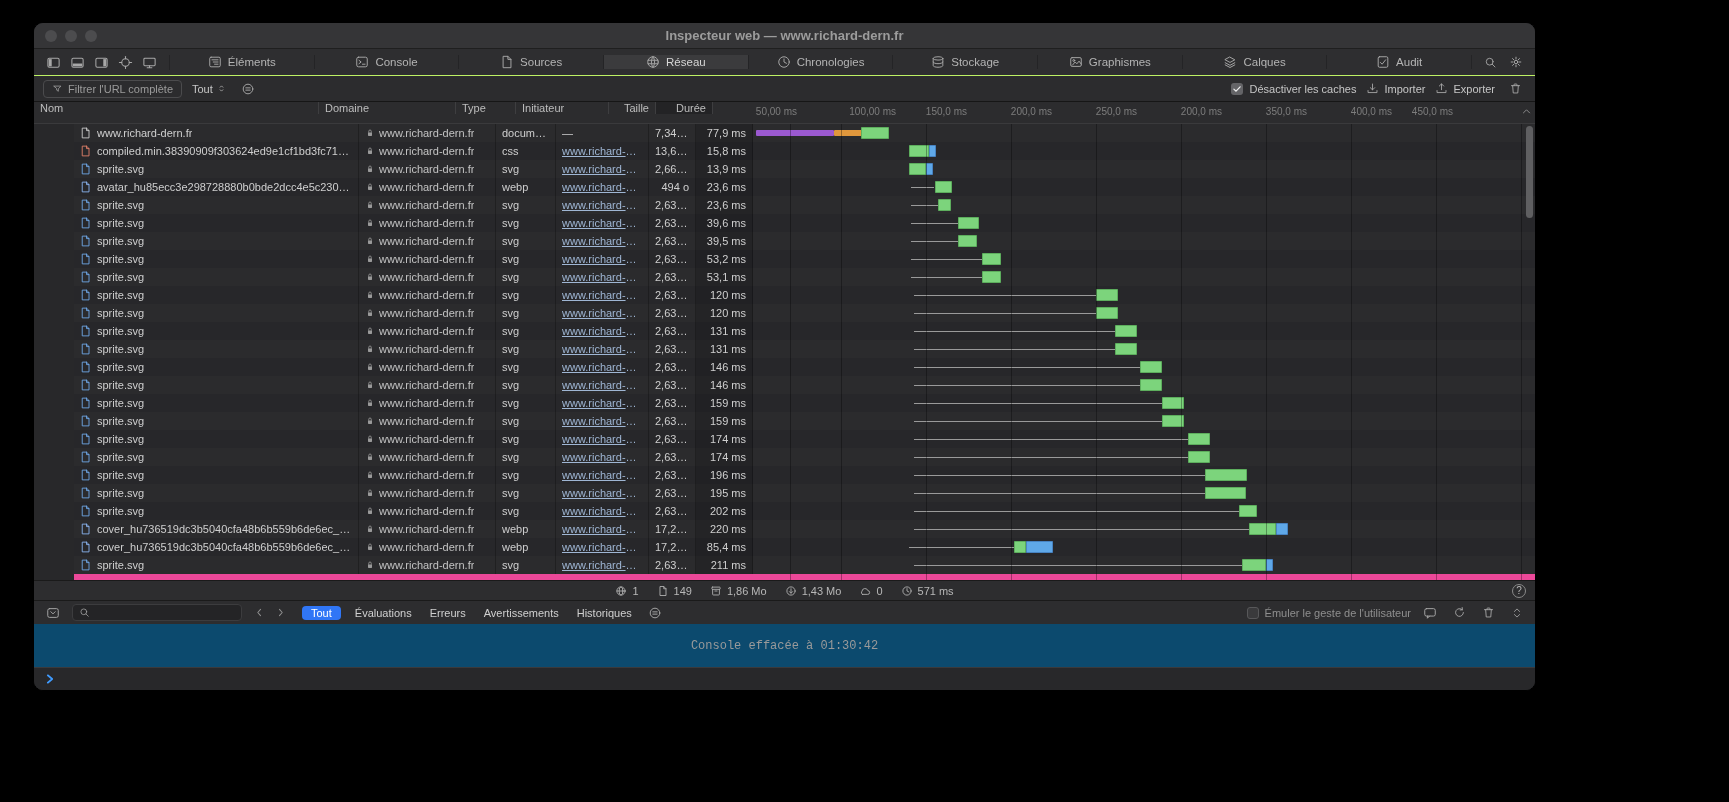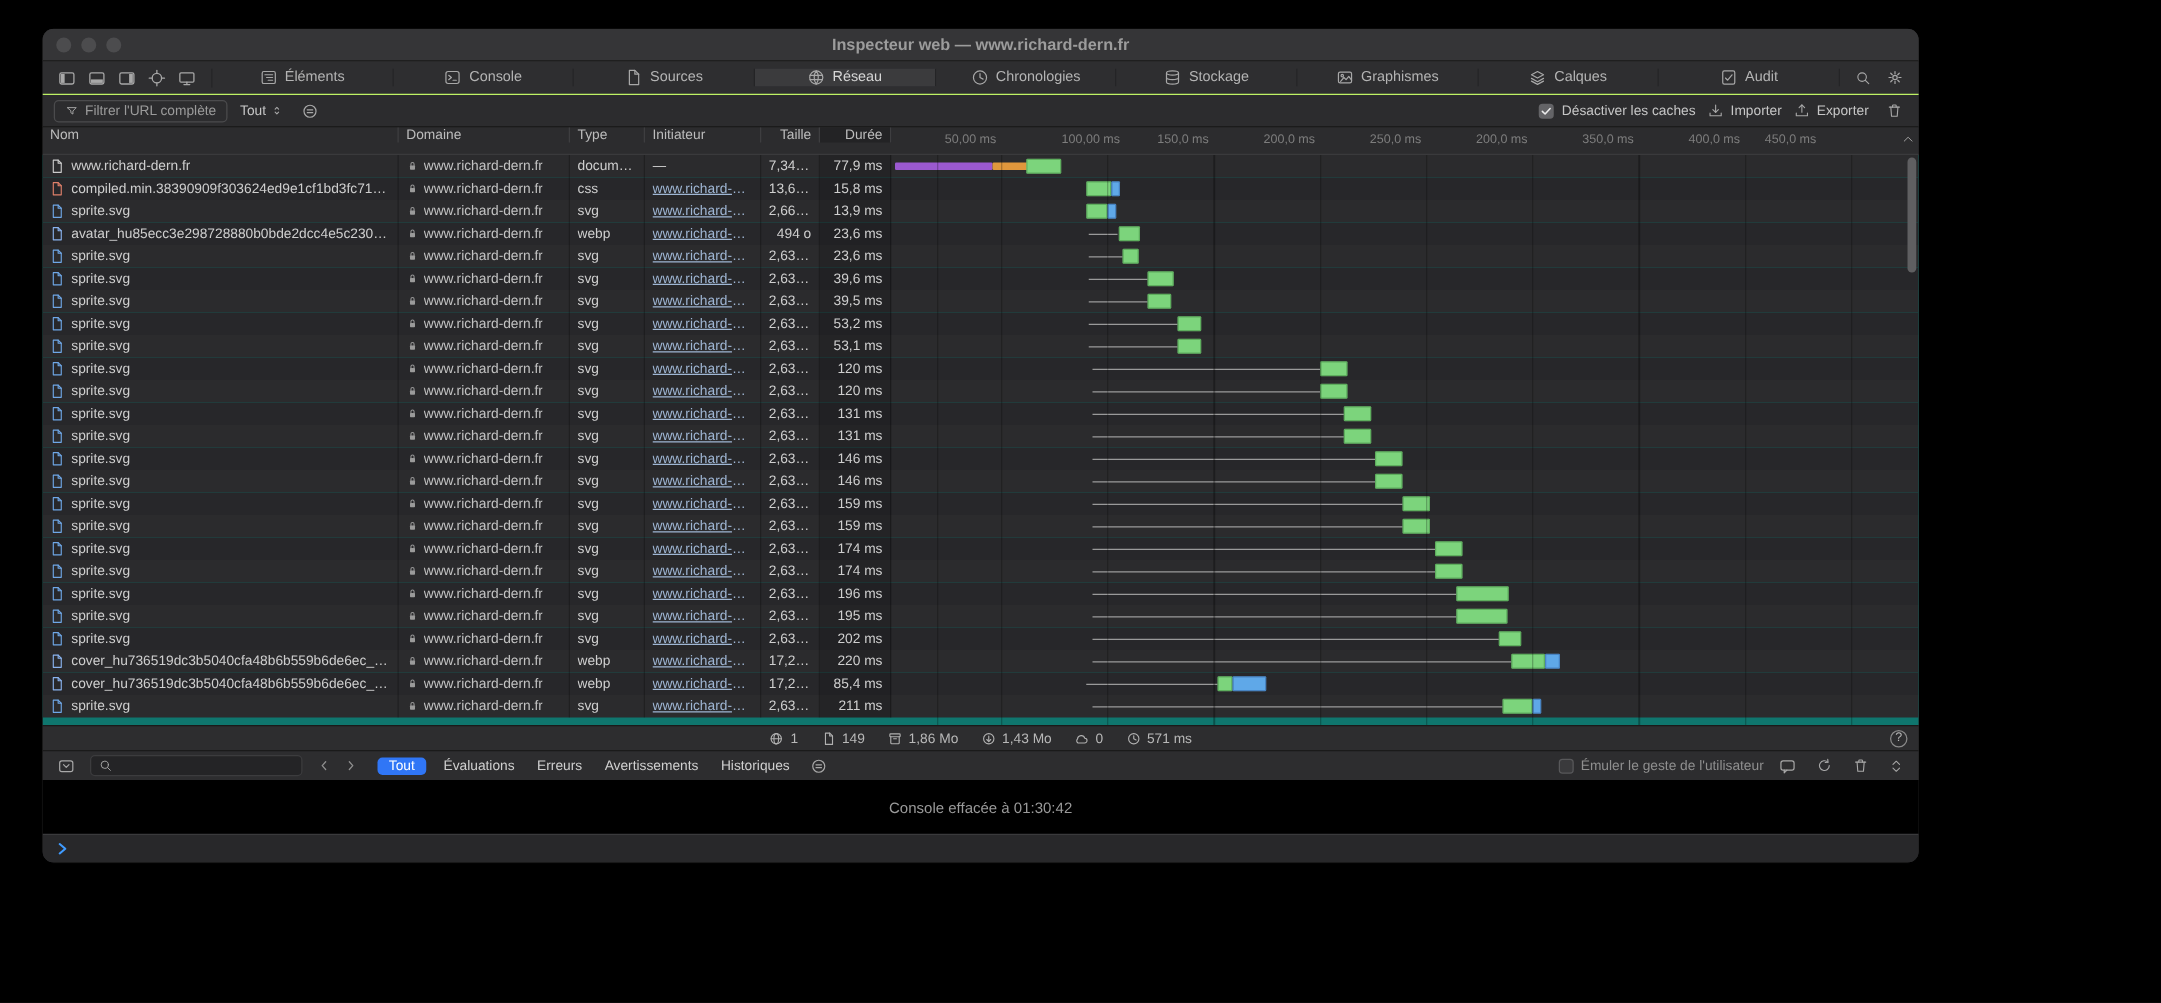--- a/index.html
+++ b/index.html
@@ -48,21 +48,21 @@
   
   .thead { height:22px; flex:0 0 22px; background:#2c2c2e; border-bottom:1px solid #3a3a3c;
     display:flex; align-items:flex-start; font-size:11px; color:#bdbdbd; }
   .th { display:flex; align-items:center; padding:0 6px; border-right:1px solid #3e3e40; }
   .th.right { justify-content:flex-end; }
   .th.dark { background:#232325; }
   .th-wf { flex:1; position:relative; }
   .tick { position:absolute; top:4px; width:72px; text-align:right; color:#7d7d7d; font-size:10px; }
   .wf-collapse { position:absolute; right:3px; top:4px; }
 
-  .tbody { flex:1; position:relative; background:#0f766e; overflow:hidden; }
+  .tbody { flex:1; position:relative; background:#ec4899; overflow:hidden;margin-left:40px; }
   .tr { display:flex; height:18px; align-items:stretch; font-size:11px; color:#cfcfcf; background:#2b2b2d; }
   .tr.alt { background:#27272a; }
   .td { display:flex; align-items:center; padding:0 6px; border-right:1px solid rgba(0,0,0,.25);
     overflow:hidden; white-space:nowrap; }
   .td .txt { overflow:hidden; text-overflow:ellipsis; white-space:nowrap; }
   .td.name { gap:5px; }
   .td.domain { gap:4px; color:#c3c3c3; }
   .td.right { justify-content:flex-end; }
   .td.dark { background:rgba(0,0,0,.14); }
   .link { color:#9fb6d4; text-decoration:underline; overflow:hidden; text-overflow:ellipsis; }
@@ -90,21 +90,21 @@
   
   .ctoolbar { height:24px; flex:0 0 24px; background:#2d2d2f; border-top:1px solid #1a1a1a;
     display:flex; align-items:center; gap:8px; padding:0 8px; font-size:11px; }
   .csearch { width:170px; height:17px; border-radius:4px; background:#242426; border:1px solid #3c3c3e;
     display:flex; align-items:center; gap:4px; padding:0 6px; color:#8a8a8a; }
   .cnav { display:flex; gap:2px; }
   .cscope { display:flex; align-items:center; gap:10px; margin-left:4px; }
   .scope-item { color:#d0d0d0; padding:1px 4px; }
   .scope-item.pill { background:#3076f6; color:#fff; border-radius:4px; padding:1px 9px; }
   .cmsg { flex:0 0 44px; display:flex; align-items:center; justify-content:center;
-    border-bottom:1px solid #3a3a3c; color:#9a9a9a; font-size:12px; background:#000000; }
+    border-bottom:1px solid #3a3a3c; color:#9a9a9a; font-size:12px; background:#0c4a6e;font-family:Liberation Mono, monospace; }
   .cprompt { flex:0 0 22px; display:flex; align-items:center; padding-left:10px; background:#28282a; }
 </style>
 </head>
 <body>
 
 <div class="window">
 
   <div class="titlebar">
     <div class="traffic">
       <span class="tl"></span>

